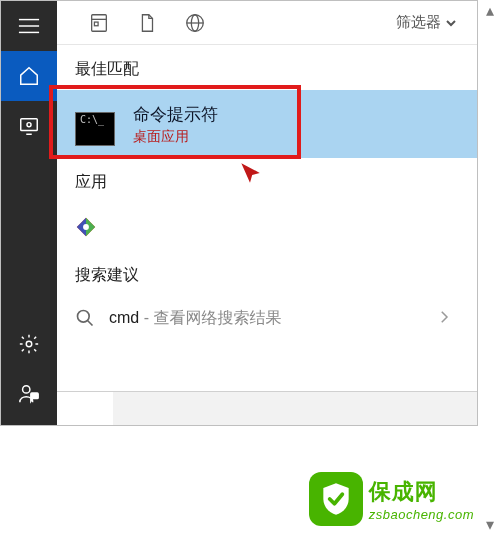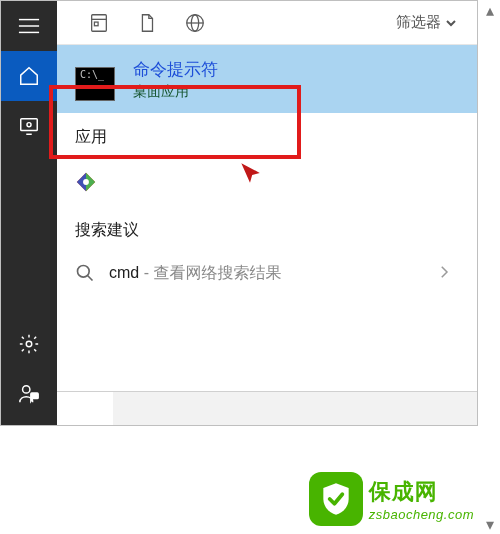--- a/index.html
+++ b/index.html
@@ -69,22 +69,22 @@
   .best-icon {
     width:40px; height:34px;
     background:#000;
     color:#c0c0c0;
     font-family: monospace;
     font-size:10px;
     padding:2px 4px;
     line-height:1;
     border:1px solid #666;
   }
-  .best-text .title { font-size:17px; color:#1d4ed8; }
-  .best-text .subtitle { font-size:14px; color:#14532d; margin-top:2px;}
+  .best-text .title { font-size:17px; color:#0f172a; }
+  .best-text .subtitle { font-size:14px; color:#b91c1c; margin-top:2px;}
   .red-box {
     position:absolute;
     left:48px; top:84px;
     width:252px; height:74px;
     border:4px solid #e11b1b;
     pointer-events:none;
   }
   .cursor-arrow {
     position:absolute;
     left:236px; top:160px;
@@ -238,20 +238,21 @@
         </span>
       </div>
       <div class="hdr-right">
         <span>筛选器</span>
         <svg viewBox="0 0 12 12">
             <polyline points="2,4 6,8 10,4"></polyline>
           </svg>
       </div>
     </div>
 
+    <div class="section-label">最佳匹配</div>
     <div class="best-match">
       <div class="best-icon">C:\_</div>
       <div class="best-text">
         <div class="title">命令提示符</div>
         <div class="subtitle">桌面应用</div>
       </div>
     </div>
 
     <div class="section-label">应用</div>
     <div class="app-row">

